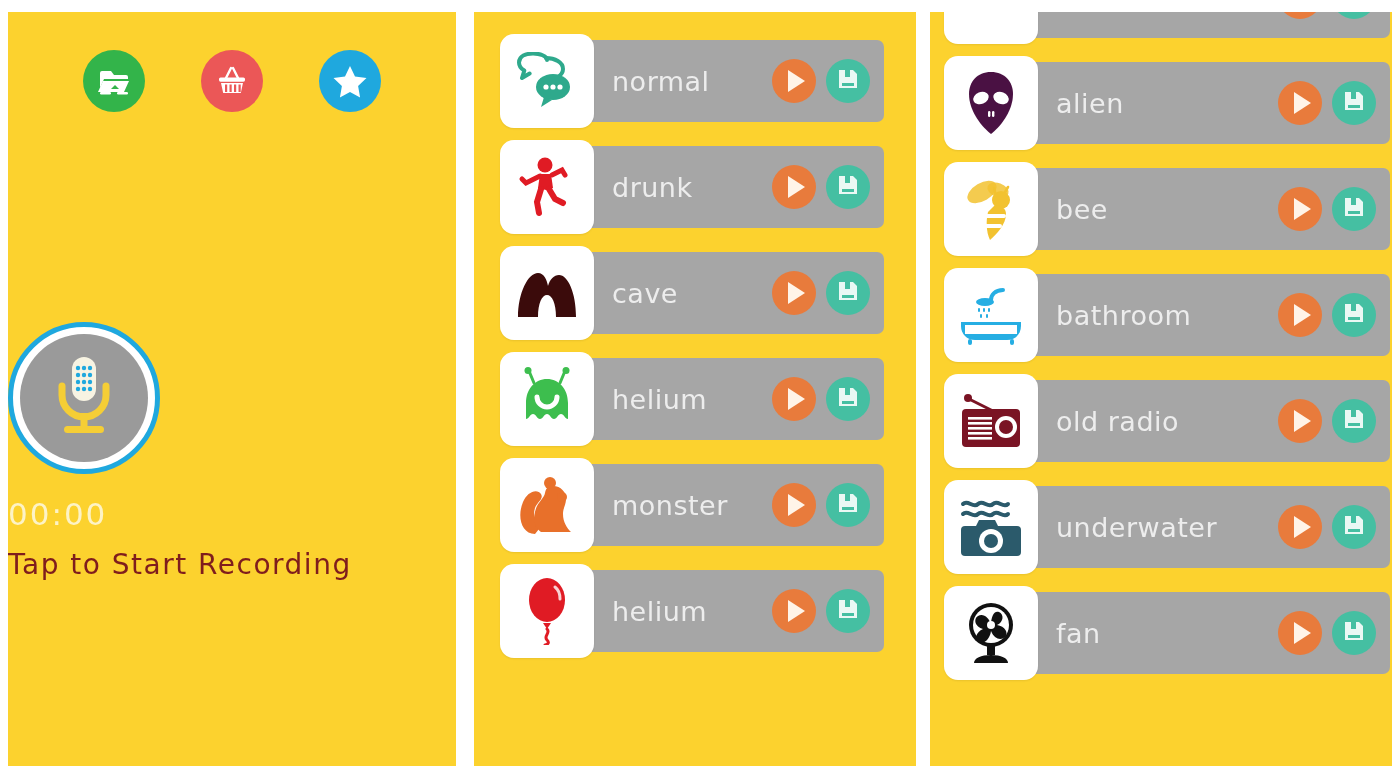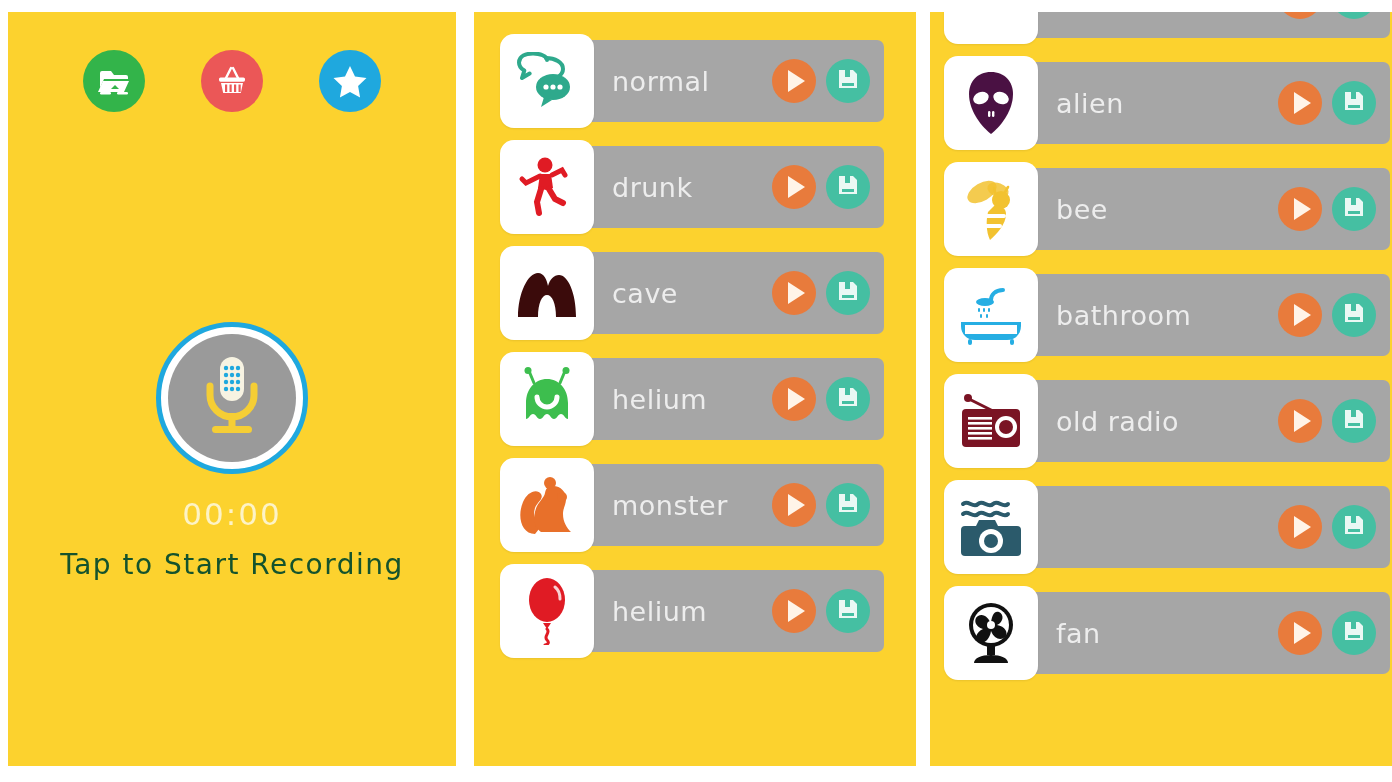--- a/index.html
+++ b/index.html
@@ -36,21 +36,21 @@
     flex:0 0 auto;
   }
   .circle-btn svg{display:block;}
   .c-green{background:#33B44A;}
   .c-red{background:#EB5757;}
   .c-blue{background:#1FA8DE;}
 
   .mic-wrap{
     position:absolute;
     top:310px;left:0;width:448px;
-    display:flex;flex-direction:column;align-items:center;
+    display:flex;flex-direction:column;
   }
   .mic-btn{
     width:152px;height:152px;border-radius:50%;
     background:#ffffff;
     border:5px solid #1FA8DE;
     display:flex;align-items:center;justify-content:center;
     box-sizing:border-box;
     position:relative;
   }
   .mic-inner{
@@ -60,21 +60,21 @@
   }
   .timer{
     margin-top:22px;
     color:#FDF3C6;
     font-size:31px;
     letter-spacing:2px;
     font-family:"DejaVu Sans", sans-serif;
   }
   .tap-hint{
     margin-top:16px;
-    color:#14532d;
+    color:#7f1d1d;
     font-size:28px;
     letter-spacing:1.5px;
     font-family:"DejaVu Sans", sans-serif;
   }
 
   
   #panel-list-a{ left:474px; width:442px; }
   #panel-list-b{ left:930px; width:498px; }
 
   .list{
@@ -570,20 +570,21 @@
             <svg width="66" height="62" viewBox="0 0 66 62">
               <path d="M5 8c5-5 10 5 15 0s10 5 15 0 10 5 15 0" stroke="#2B5A6B" stroke-width="4" fill="none" stroke-linecap="round"></path>
               <path d="M5 18c5-5 10 5 15 0s10 5 15 0 10 5 15 0" stroke="#2B5A6B" stroke-width="4" fill="none" stroke-linecap="round"></path>
               <rect x="3" y="30" width="60" height="30" rx="4" fill="#2B5A6B"></rect>
               <path d="M21 24h16l3 6H18z" fill="#2B5A6B"></path>
               <circle cx="33" cy="45" r="12" fill="#fff"></circle>
               <circle cx="33" cy="45" r="7" fill="#2B5A6B"></circle>
             </svg>
           </span>
         </div>
+        <div class="row-label">underwater</div>
         <div class="row-actions">
           <div class="act act-play">
               <span class="play-tri"></span>
             </div>
           <div class="act act-save">
             <span>
               <svg width="24" height="24" viewBox="0 0 24 24">
                   <path d="M3 3h14l4 4v14H3z" fill="#EAF8F4"></path>
                   <rect x="9" y="3" width="5" height="7" fill="#45BFA2"></rect>
                   <rect x="6" y="16" width="12" height="3" fill="#45BFA2"></rect>

